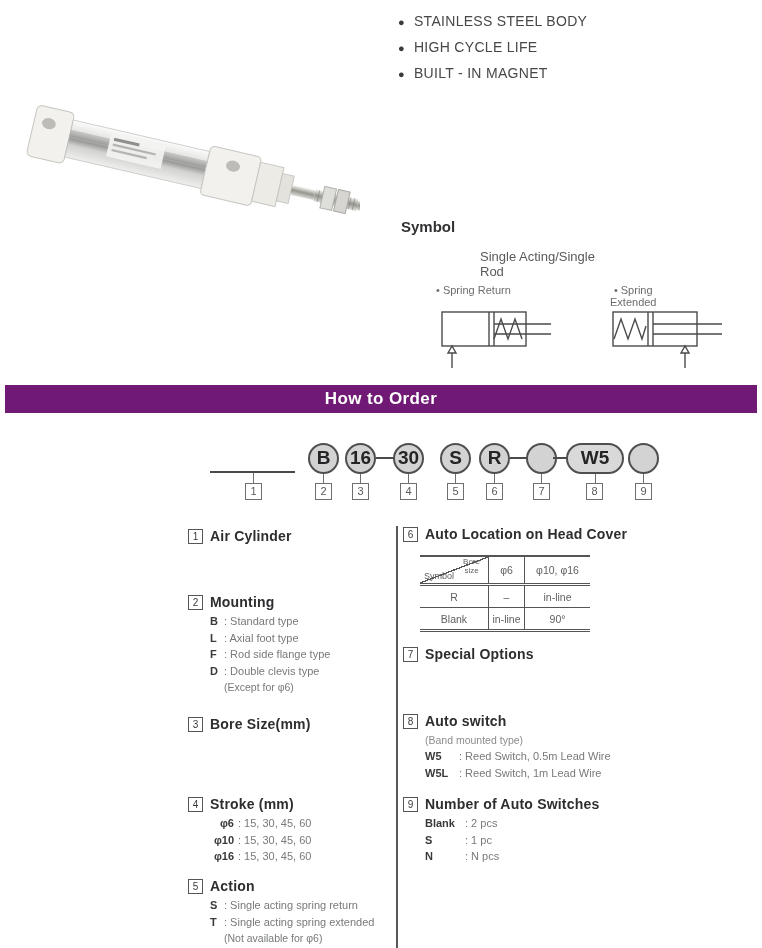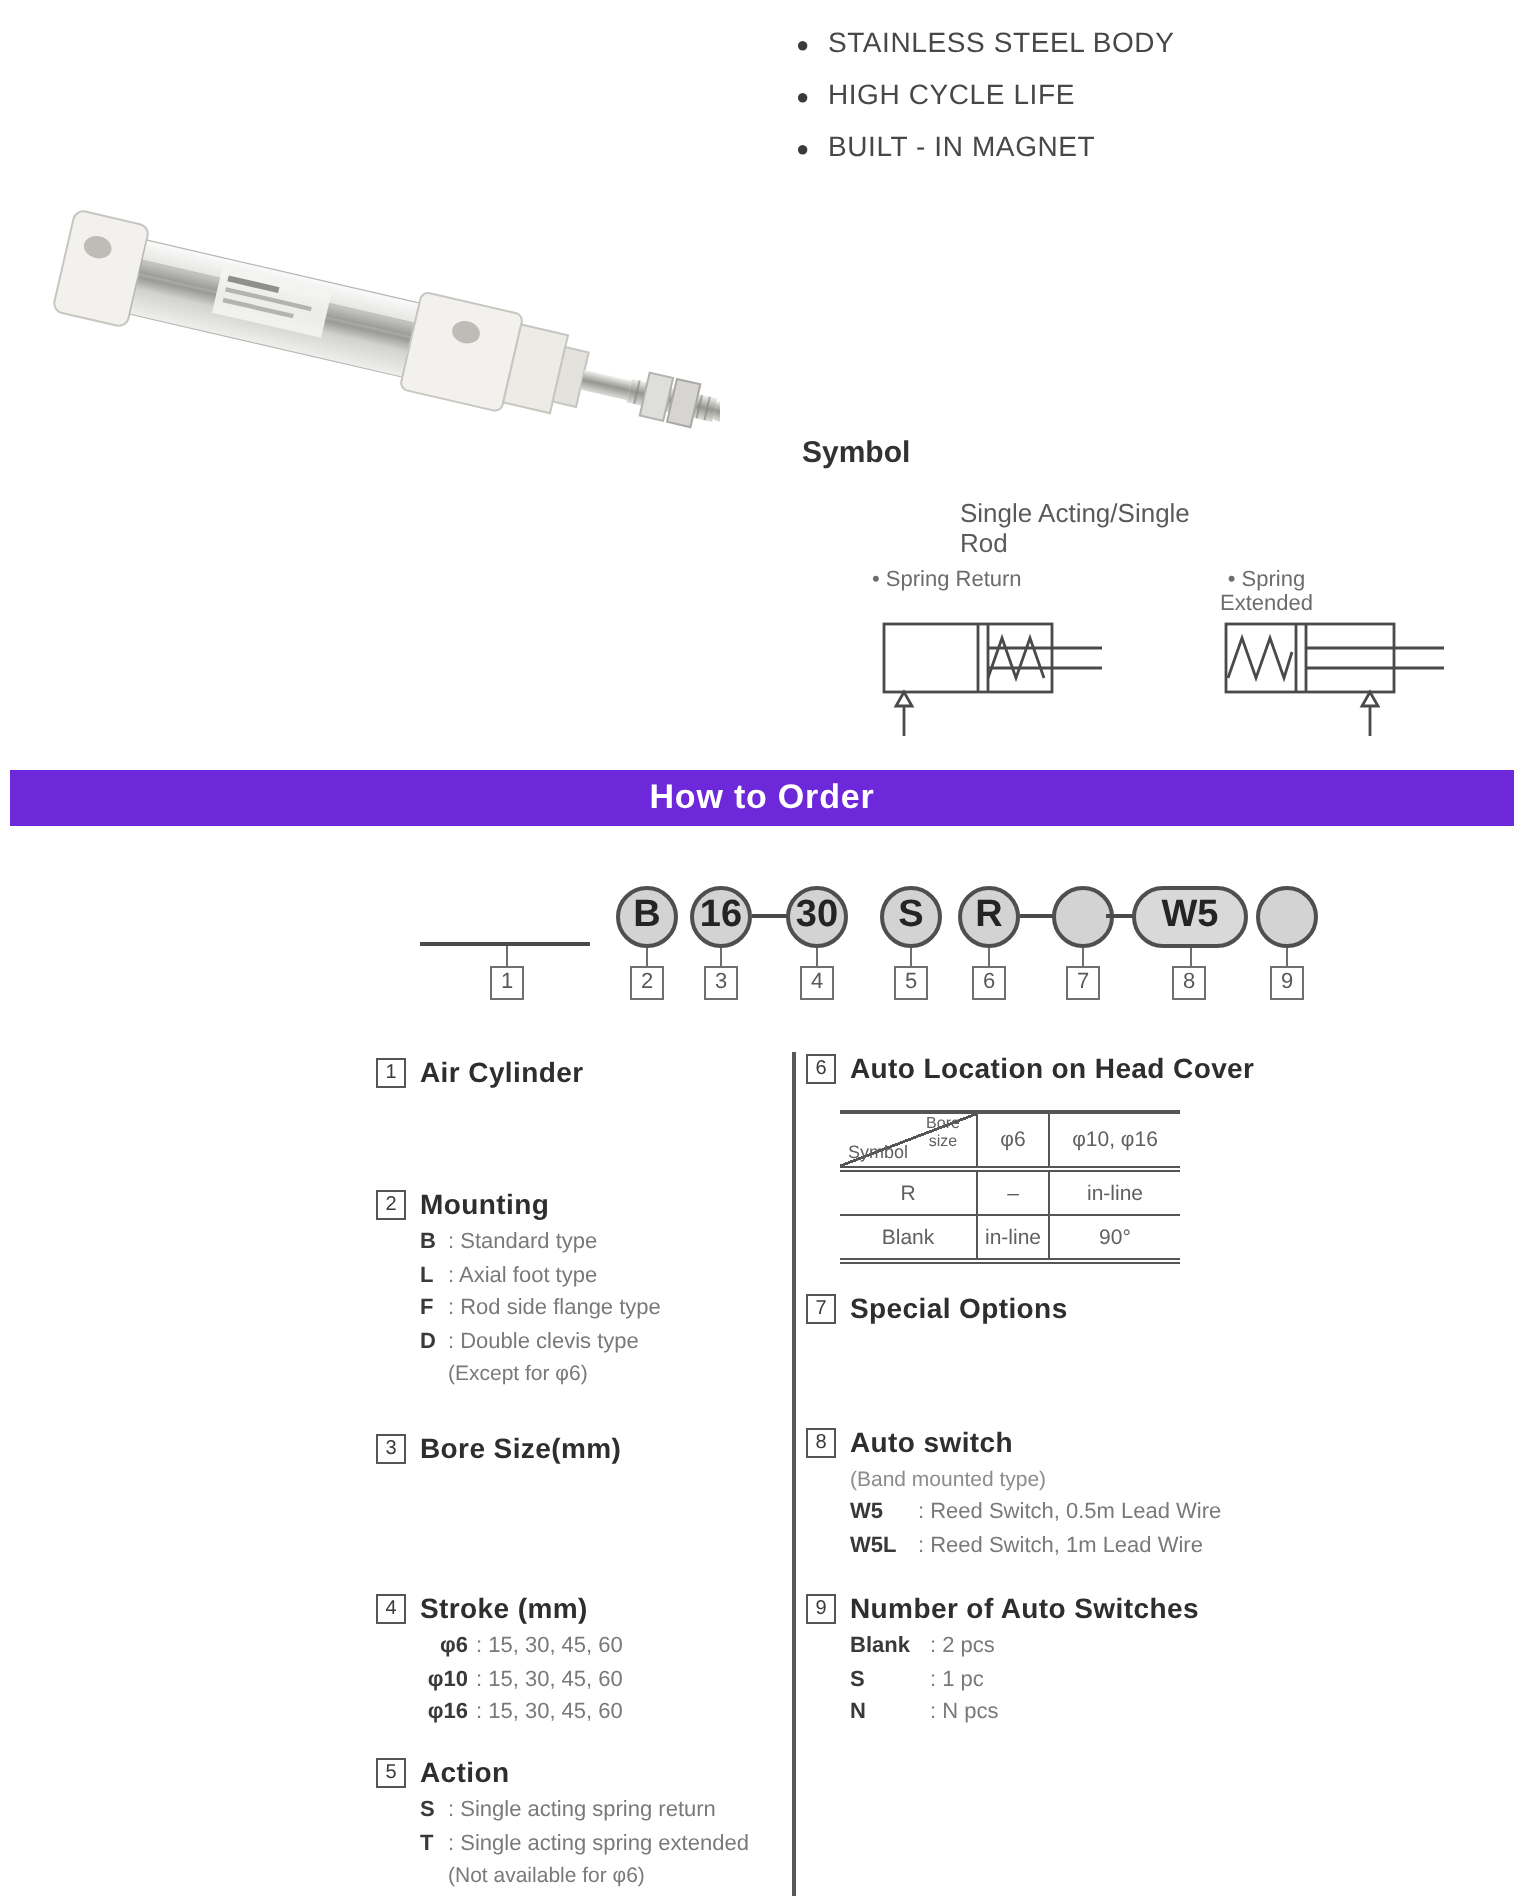--- a/index.html
+++ b/index.html
@@ -17,21 +17,21 @@
 
   
   .sym-title { position:absolute; left:401px; top:218px; font-size:15px; font-weight:bold; color:#323235; }
   .sym-sub { position:absolute; left:480px; top:249px; font-size:13px; color:#5a5a5d; }
   .sym-lbl { position:absolute; top:284px; font-size:11px; color:#6c6c6f; }
   .sym-lbl.l { left:436px; } .sym-lbl.r { left:610px;text-align:center; }
   .sym { position:absolute; top:306px; }
   .sym.l { left:441px; } .sym.r { left:612px; }
 
   
-  .htobar { position:absolute; left:5px; top:385px; width:752px; height:28px; background:#6d28d9; }
+  .htobar { position:absolute; left:5px; top:385px; width:752px; height:28px; background:#701a75; }
   .htobar span { display:block; text-align:center; line-height:28px; color:#ffffff; font-weight:bold; font-size:17px; letter-spacing:.4px; }
 
   
   .acps { position:absolute; left:206px; top:440px; width:94px; text-align:center; font-size:28px; font-weight:bold; color:#2c2c2e; letter-spacing:.5px; }
   .acps-ul { position:absolute; left:210px; top:471px; width:85px; border-top:2px solid #4a4a4a; }
   .oc { position:absolute; top:443px; width:31px; height:31px; border-radius:50%; background:#d3d3d3; border:2px solid #4f4f52; text-align:center; font-size:19px; font-weight:bold; color:#242426; line-height:26px; }
   .stadium { position:absolute; left:566px; top:443px; width:58px; height:31px; border-radius:16px; background:#d9d9d9; border:2px solid #4f4f52; text-align:center; font-size:19px; font-weight:bold; color:#242426; line-height:26px; }
   .odash { position:absolute; top:457px; border-top:2px solid #4a4a4a; }
   .conn { position:absolute; width:1px; background:#6f6f72; }
   .nbox { position:absolute; top:483px; width:17px; height:17px; border:1px solid #6f6f72; background:#fff; text-align:center; font-size:11px; line-height:15px; color:#58585b; }

